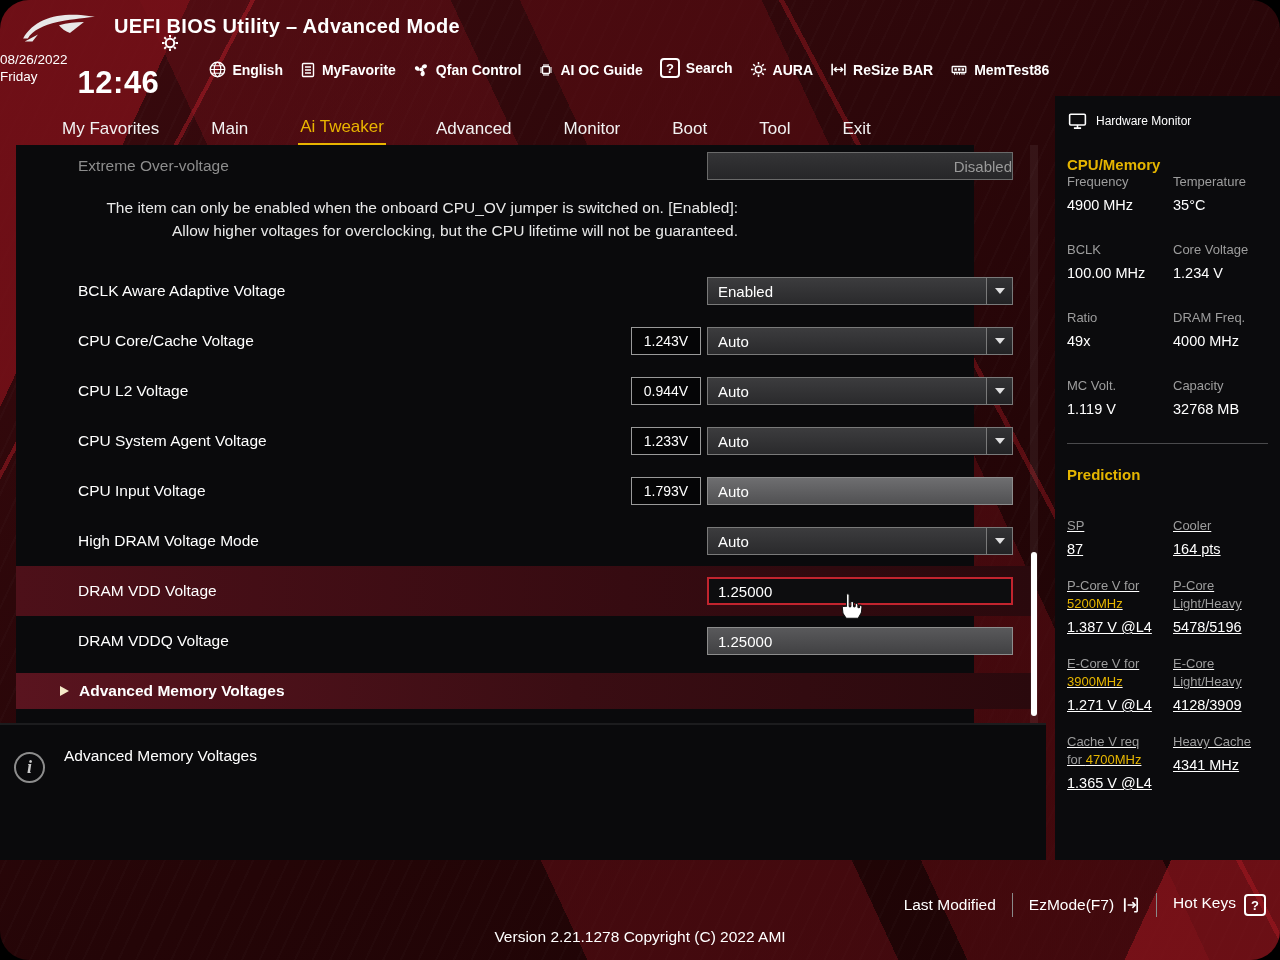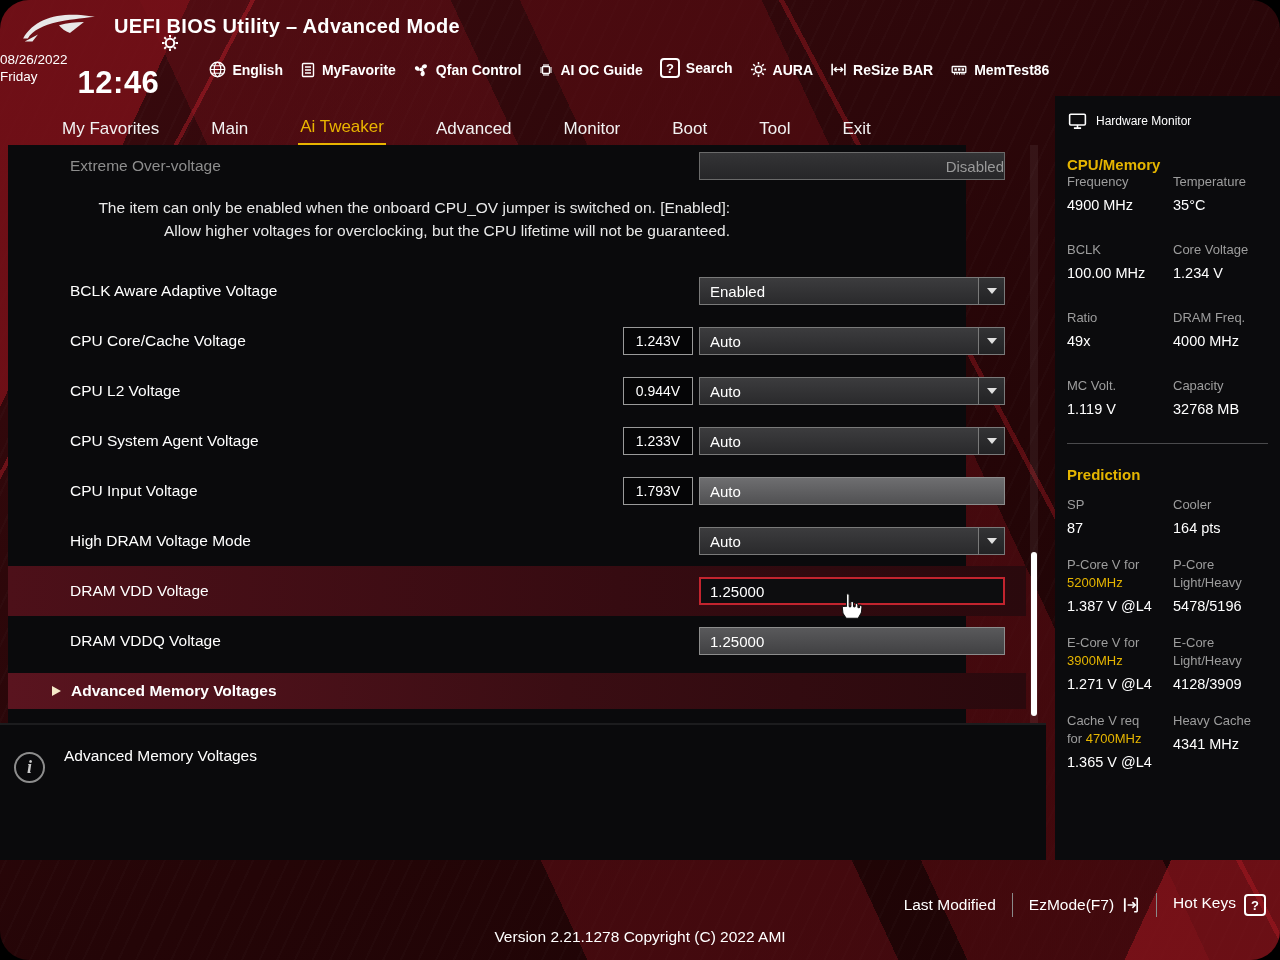--- a/index.html
+++ b/index.html
@@ -32,21 +32,21 @@
   .toolbar { display:flex; align-items:flex-end; gap:17px; margin-left:30px; }
   .tb-item { display:flex; align-items:center; gap:6px; cursor:pointer; white-space:nowrap; }
   .tb-label { font-size:14px; font-weight:bold; color:#fff; }
   .qbox { display:inline-flex; align-items:center; justify-content:center; width:20px; height:20px;
     border:2px solid #fff; border-radius:4px; font-size:13px; font-weight:bold; color:#fff; }
   
   .tabs { position:absolute; top:96px; left:0; width:1046px; height:49px; display:flex; align-items:flex-end; padding-left:60px; gap:48px; }
   .tab { font-size:17px; color:#f2f2f2; cursor:pointer; padding:6px 2px; position:relative; white-space:nowrap; }
   .tab.active { color:#e9b400; border-bottom:2px solid #e9b400; }
   
-  .content { position:absolute; top:145px; left:8px; width:958px; height:578px; background:#0a0a0c; }
+  .content { position:absolute; top:145px; left:16px; width:958px; height:578px; background:#0a0a0c; }
   .srow { position:absolute; left:0; width:1046px; height:50px; }
   .slabel { position:absolute; left:62px; top:0; line-height:50px; font-size:15.5px; color:#fff; }
   .slabel.muted { color:#8d8d8d; }
   .row-x { position:absolute; left:0; width:1046px; height:30px; top:6px; }
   .row-x .slabel { line-height:30px; }
   .desc { position:absolute; top:52px; left:62px; width:660px; font-size:15.5px; line-height:22.5px; color:#e9e9e9;text-align:right; }
   .curbox { position:absolute; left:615px; top:11px; width:70px; height:28px; background:#050506;
     border:1px solid #9a9a9a; color:#fff; font-size:14px; text-align:center; line-height:26px; }
   .ddwrap { position:absolute; left:691px; top:11px; width:306px; height:28px;
     background:linear-gradient(#3c3c3e,#2a2a2c); border:1px solid #7a7a7a; display:flex; align-items:center;
@@ -83,21 +83,21 @@
   .info-text { position:absolute; left:64px; top:22px; font-size:15.5px; color:#fff; }
   
   .hwmon { position:absolute; top:96px; left:1055px; width:225px; height:764px; background:#0b0b0d; padding:12px 10px 0 12px; }
   .hm-header { display:flex; align-items:center; gap:8px; height:26px; }
   .hm-title { font-size:12px; color:#fff; }
   .hm-sec { margin-top:22px; font-size:15px; font-weight:bold; color:#e5b500; }
   .hm-grid { display:grid; grid-template-columns:104px auto; column-gap:2px; row-gap:28px; }
   .hm-label { font-size:13px; color:#9d9d9d; line-height:18px; }
   .hm-value { font-size:14.5px; color:#fff; margin-top:6px; }
   .hm-div { margin:26px 2px 0 0; border-top:1px solid #4a4a4c; }
-  .pred-grid { margin-top:13px; display:grid; grid-template-columns:104px auto; column-gap:2px; row-gap:20px; }
+  .pred-grid { margin-top:34px; display:grid; grid-template-columns:104px auto; column-gap:2px; row-gap:20px;text-decoration:underline; }
   .hl-yellow { color:#e5b500; }
   
   .footer-bar { position:absolute; top:886px; left:0; right:14px; height:38px; display:flex; justify-content:flex-end; align-items:center; gap:16px; }
   .f-item { display:flex; align-items:flex-start; gap:8px; font-size:15.5px; color:#fff; cursor:pointer; white-space:nowrap; }
   .f-sep { width:1px; height:24px; background:#8a8a8a; }
   .hk-box { display:inline-flex; align-items:center; justify-content:center; width:22px; height:22px;
     border:2px solid #fff; border-radius:4px; font-size:13px; font-weight:bold; }
   .version { position:absolute; top:928px; left:0; width:1280px; text-align:center; font-size:15.5px; color:#fff; }
   svg { display:block; }
 </style>

